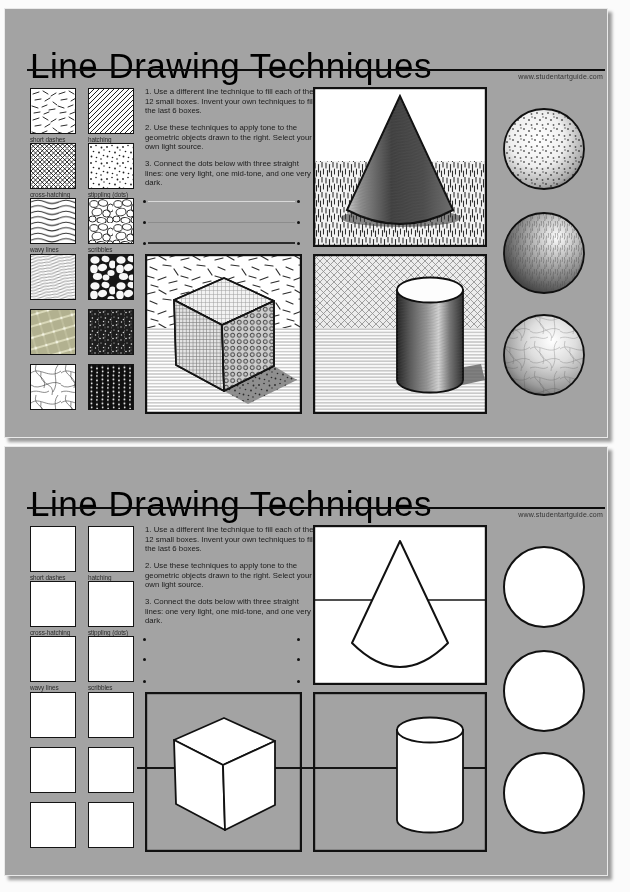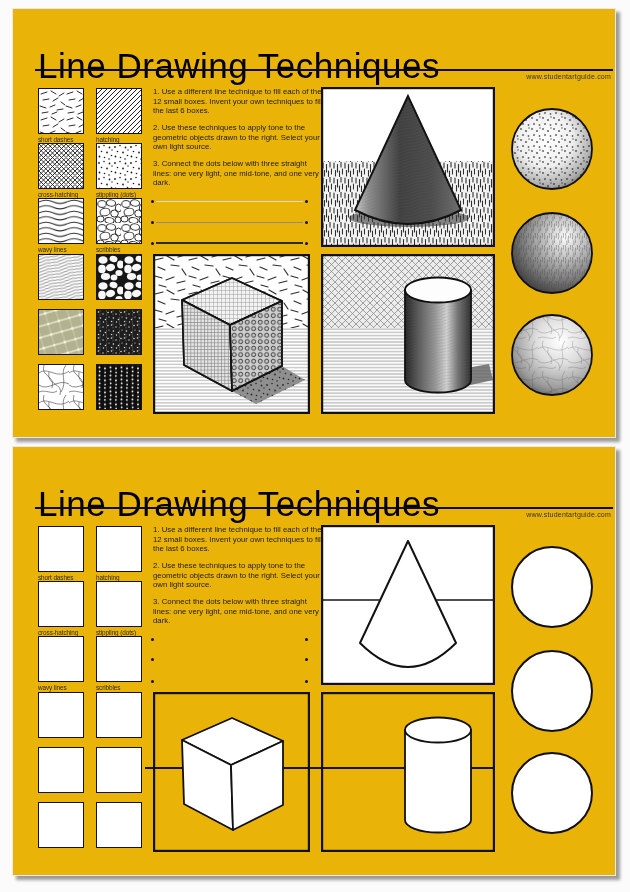--- a/index.html
+++ b/index.html
@@ -1,17 +1,17 @@
 <!DOCTYPE html>
 <html><head>
 <meta charset="utf-8">
 <style>
   html,body{margin:0;padding:0;}
   body{width:630px;height:892px;background:#fbfbfb;font-family:"Liberation Sans",sans-serif;position:relative;overflow:hidden;}
-  .page{position:absolute;left:12px;width:602px;height:428px;background:#eab308;border:1px solid #e9e9e9;box-shadow:4px 4px 3px #9b9b9b;}
+  .page{position:absolute;left:4px;width:602px;height:428px;background:#a3a3a3;border:1px solid #e9e9e9;box-shadow:4px 4px 3px #9b9b9b;}
   #page1{top:8px}
   #page2{top:446px}
   .title{position:absolute;left:25px;top:14px;font-size:35px;font-weight:400;color:#000;letter-spacing:.5px;white-space:nowrap;}
   .rule{position:absolute;left:22px;top:60px;width:578px;height:2px;background:#0c0c0c;}
   .website{position:absolute;right:4px;top:64px;font-size:7px;color:#333;letter-spacing:.2px;}
   .tbox{position:absolute;width:44px;height:44px;border:1.6px solid #141414;background:#fff;}
   .tbox svg{display:block;width:44px;height:44px;}
   .tlabel{position:absolute;font-size:6.4px;color:#2a2a2a;white-space:nowrap;letter-spacing:-.1px;}
   .instr{position:absolute;left:140px;top:78px;width:170px;font-size:7.8px;line-height:1.24;color:#1c1c1c;}
   .instr p{margin:0 0 7px 0;}

